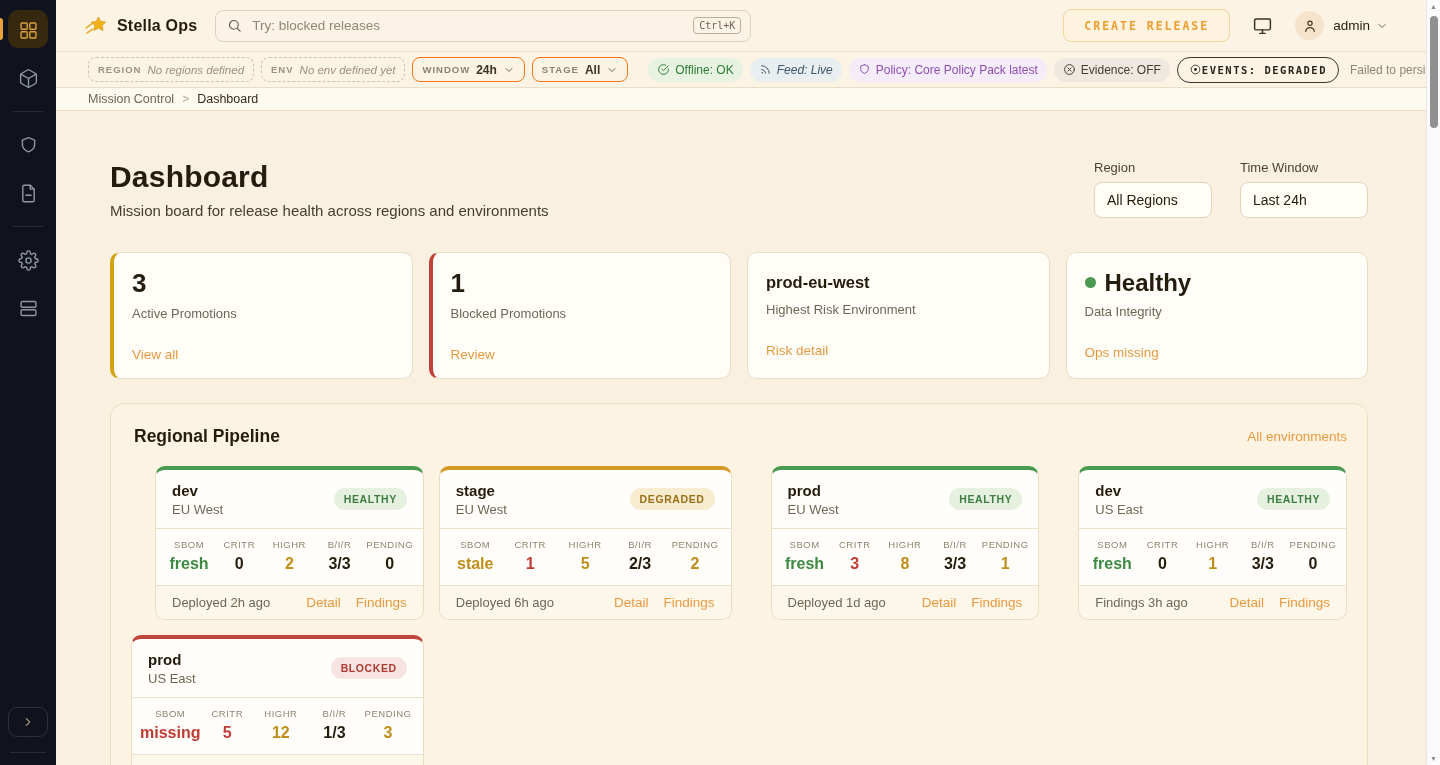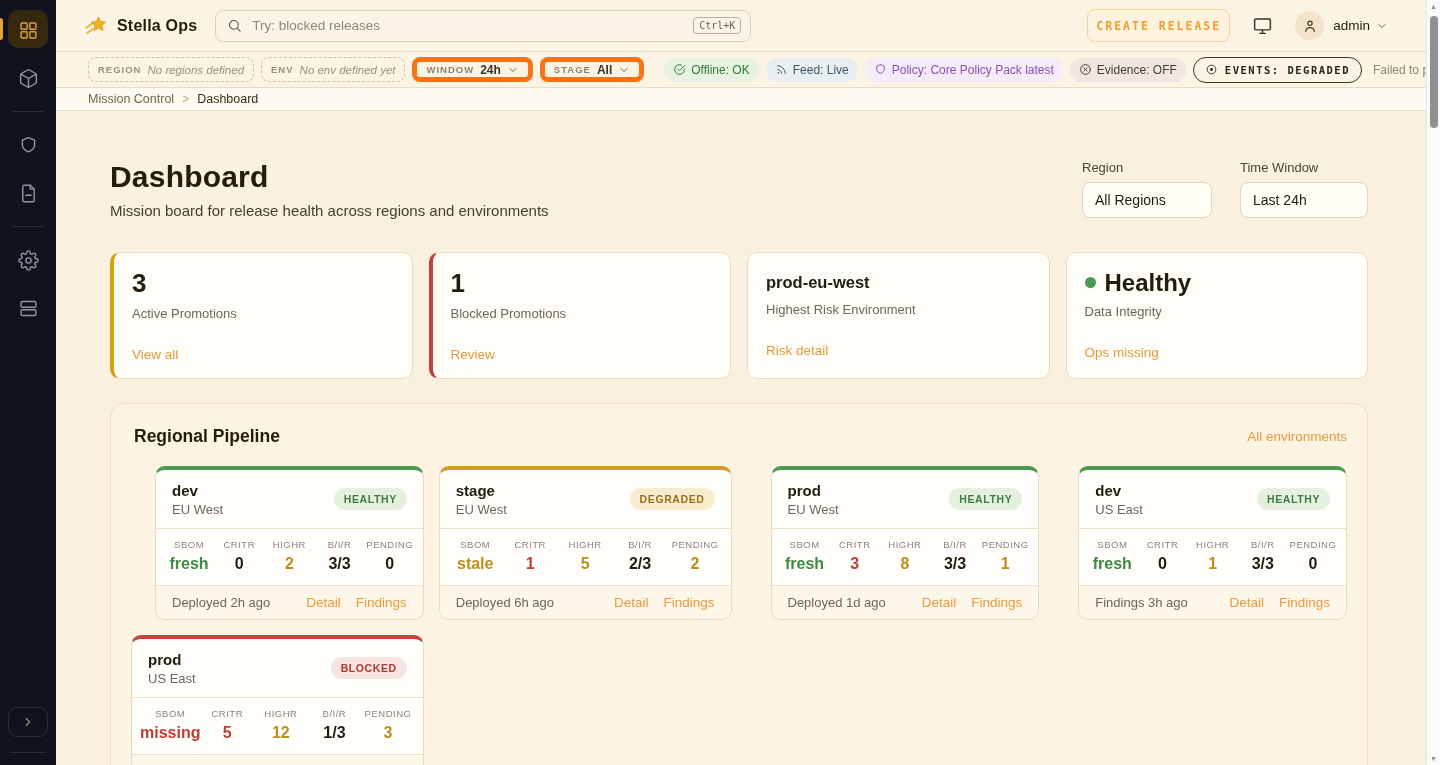--- a/index.html
+++ b/index.html
@@ -25,65 +25,65 @@
   
   .topbar { height:52px; background:#fbf3e3; border-bottom:1px solid #e8ddc6; display:flex; align-items:center; padding:0 52px 0 28px; flex:0 0 52px; }
   .logo { width:24px; height:24px; }
   .brand { font-size:16px; font-weight:700; color:#241c0d; margin-left:9px; letter-spacing:.2px; }
   .searchbox { margin-left:18px; width:536px; height:32px; border:1px solid #ddd3bd; border-radius:8px; background:#fbf4e6; display:flex; align-items:center; padding:0 9px 0 11px; }
   .searchbox svg { width:15px; height:15px; stroke:#5f584a; stroke-width:1.8; fill:none; stroke-linecap:round; }
   .searchbox input { flex:1; margin-left:10px; border:none; outline:none; background:transparent; font-family:"Liberation Sans",sans-serif; font-size:13.5px; color:#241c0d; }
   .searchbox input::placeholder { color:#8f8675; }
   .kbd { font-family:"DejaVu Sans Mono",monospace; font-size:10px; color:#6e6757; border:1px solid #b8ae99; border-radius:4px; padding:2px 5px; }
   .top-right { margin-left:auto; display:flex; align-items:center; }
-  .create-btn { height:33px; padding:0 8px; border:1px solid #f2d49e; border-radius:8px; background:#fdf3de; color:#ef9d2e; font-family:"DejaVu Sans Mono",monospace; font-size:11.5px; font-weight:700; letter-spacing:2px; display:flex; align-items:center; cursor:pointer; }
+  .create-btn { height:33px; padding:0 20px; border:1px solid #f2d49e; border-radius:8px; background:#fdf3de; color:#ef9d2e; font-family:"DejaVu Sans Mono",monospace; font-size:11.5px; font-weight:700; letter-spacing:2px; display:flex; align-items:center; cursor:pointer; }
   .monitor-btn { margin-left:22px; cursor:pointer; display:flex; }
   .monitor-btn svg { width:21px; height:21px; stroke:#3a3226; stroke-width:1.7; fill:none; stroke-linecap:round; }
   .user { margin-left:22px; display:flex; align-items:center; cursor:pointer; }
   .avatar { width:29px; height:29px; border-radius:50%; background:#f6e3cc; display:flex; align-items:center; justify-content:center; }
   .avatar svg { width:16px; height:16px; stroke:#4a3a22; stroke-width:1.8; fill:none; stroke-linecap:round; }
   .user-name { margin-left:9px; font-size:13.5px; color:#241c0d; }
   .user svg.chev, .ctx-pill svg.chev { width:12px; height:12px; stroke:#6e6757; stroke-width:2; fill:none; stroke-linecap:round; stroke-linejoin:round; }
   .user svg.chev { margin-left:6px; }
 
   
   .ctxbar { height:36px; background:#fbf3e3; border-bottom:1px solid #e8ddc6; display:flex; align-items:center; padding:0 10px 0 32px; gap:7px; flex:0 0 36px; white-space:nowrap; }
   .ctx-pill { height:25px; display:inline-flex; align-items:center; gap:6px; padding:0 9px; border-radius:8px; }
   .ctx-pill .lab { font-size:9.5px; font-weight:700; letter-spacing:1px; color:#9a9180; }
   .ctx-pill.dashed { border:1px dashed #cfc4aa; }
   .ctx-pill.dashed .val { font-size:11.5px; font-style:italic; color:#9a9180; }
-  .ctx-pill.solid { border:5px solid #f97316; }
+  .ctx-pill.solid { border:1px solid #f97316; }
   .ctx-pill.solid .lab { color:#8a8273; }
   .ctx-pill.solid .val { font-size:12px; font-weight:700; color:#3a3426; }
   .vdiv { width:1px; height:20px; background:#d8cdb6; margin:0 3px; }
   .status-pill { height:24px; display:inline-flex; align-items:center; gap:5px; padding:0 9px; border-radius:12px; font-size:12px; font-weight:500; }
   .status-pill svg { width:13px; height:13px; stroke-width:1.8; fill:none; stroke:currentColor; stroke-linecap:round; stroke-linejoin:round; }
   .status-pill.green  { background:#e7f2e1; color:#2e7d36; }
-  .status-pill.slate  { background:#e9eef0; color:#3f5668; }
+  .status-pill.slate  { background:#e9eef0; color:#3f5668;font-style:italic; }
   .status-pill.purple { background:#f4ecf8; color:#8d4fb3; }
   .status-pill.grey   { background:#eee8e0; color:#433d32; }
-  .events-pill { height:26px; display:inline-flex; align-items:center; gap:7px; padding:0 11px; border-radius:13px; border:1.5px solid #3a362c; color:#29251c; font-family:"DejaVu Sans Mono",monospace; font-size:10.5px; font-weight:700; letter-spacing:1.5px; }
+  .events-pill { height:26px; display:inline-flex; align-items:center; padding:0 11px; border-radius:13px; border:1.5px solid #3a362c; color:#29251c; font-family:"DejaVu Sans Mono",monospace; font-size:10.5px; font-weight:700; letter-spacing:1.5px; }
   .events-pill svg { width:13px; height:13px; stroke:#29251c; stroke-width:1.6; fill:none; }
   .ctx-note { font-size:12px; color:#8d8575; margin-left:4px; }
 
   
   .crumbbar { height:23px; background:#fffaf0; border-bottom:1px solid #e8ddc6; display:flex; align-items:center; padding:0 32px; gap:8px; font-size:12.5px; flex:0 0 23px; }
   .crumb-parent { color:#6e6757; cursor:pointer; }
   .crumb-sep { color:#b5ab92; font-size:12px; }
   .crumb-current { color:#332c1e; }
 
   
   .content { flex:1; background:#f9f0e0; padding:49px 72px 0 54px; overflow:hidden; }
   .page-head { display:flex; align-items:flex-start; }
   .page-title { font-size:30px; font-weight:700; color:#241c0d; letter-spacing:.2px; }
   .page-sub { font-size:15px; color:#453e30; margin-top:8px; }
   .filters { margin-left:auto; display:flex; gap:28px; }
   .filter label { display:block; font-size:13px; color:#4a4435; margin-bottom:7px; }
   .select-box { height:36px; border:1px solid #e0d5bc; border-radius:8px; background:#fffdf6; font-size:14px; color:#241c0d; display:flex; align-items:center; padding:0 12px; cursor:pointer; }
-  .select-box.w1 { width:130px; } .select-box.w2 { width:128px; }
+  .select-box.w1 { width:118px; } .select-box.w2 { width:128px; }
 
   
   .stat-row { margin-top:33px; display:grid; grid-template-columns:repeat(4,1fr); gap:16px; }
   .stat-card { background:#fffdf8; border:1px solid #e8ddc4; border-radius:10px; min-height:111px; padding:17px 18px 15px; }
   .stat-card.amber { border-left:4px solid #d2a211; }
   .stat-card.red   { border-left:4px solid #c2403a; }
   .stat-big { font-size:26px; font-weight:700; color:#241c0d; line-height:1.05; }
   .stat-med { font-size:16.5px; font-weight:700; color:#241c0d; line-height:1.2; margin-top:3px; }
   .stat-healthy { display:flex; align-items:center; gap:9px; }
   .stat-healthy .dot { width:11px; height:11px; border-radius:50%; background:#4c9a52; }

